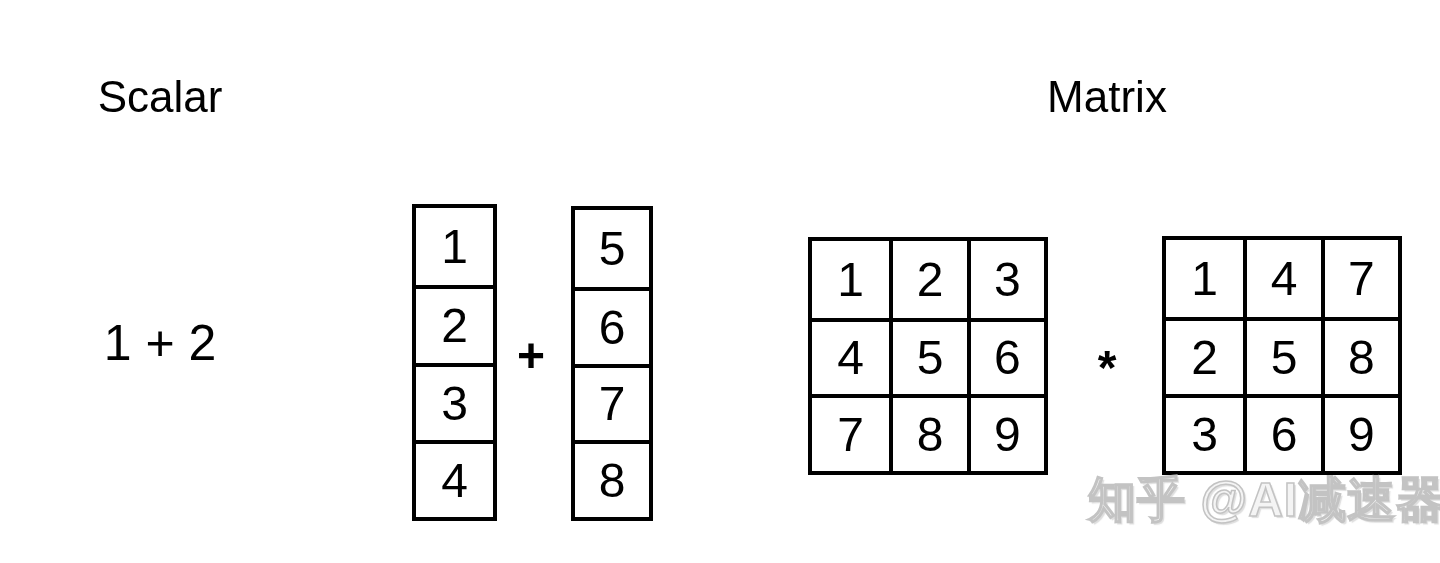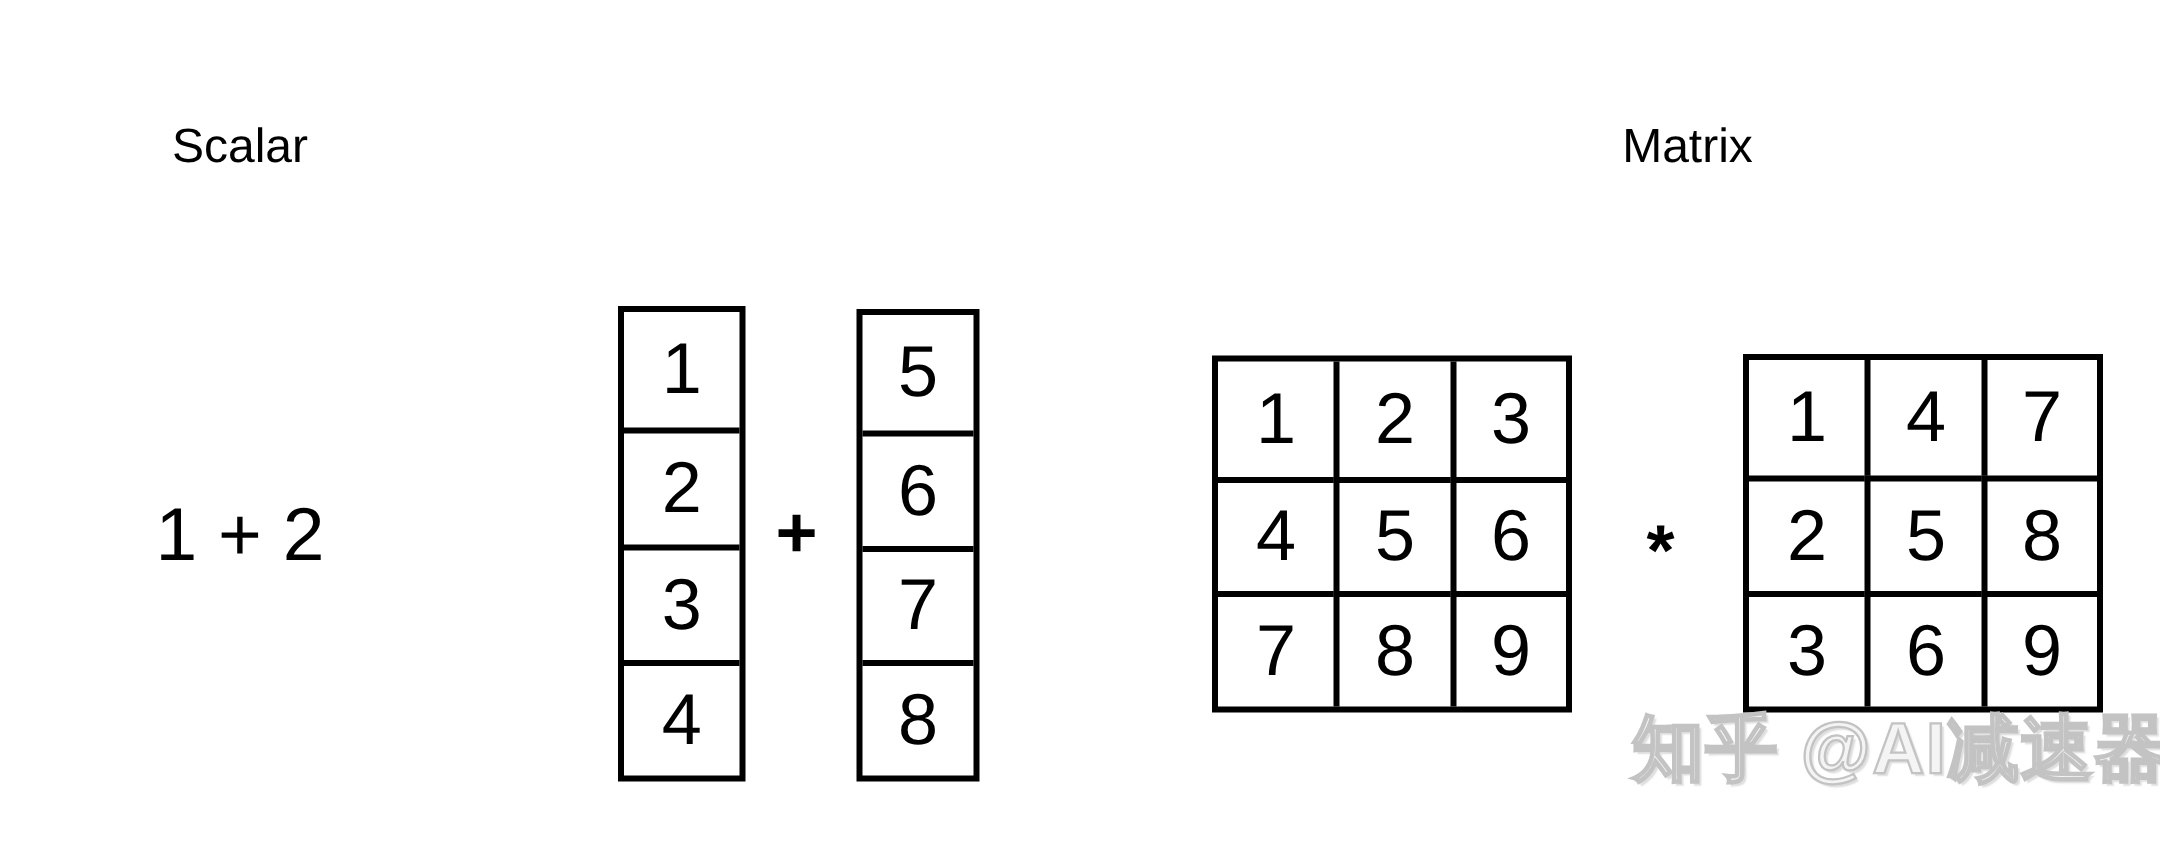--- a/index.html
+++ b/index.html
@@ -13,35 +13,35 @@
     height: 563px;
     background: #ffffff;
     color: #000000;
     font-family: "Liberation Sans", "DejaVu Sans", sans-serif;
     overflow: hidden;
   }
   
   .col-header {
     position: absolute;
     top: 72px;
-    font-size: 32px;
+    font-size: 44px;
     line-height: 50px;
     font-weight: 400;
     transform: translateX(-50%);
     white-space: nowrap;
   }
   .scalar-h { left: 160px; }
   .vector-h { left: 527px; }
-  .matrix-h { left: 1107px; margin-left: 18px; }
+  .matrix-h { left: 1107px; }
 
   
   .scalar-expr {
     position: absolute;
     left: 160px;
-    top: 328px;
+    top: 315px;
     transform: translateX(-50%);
     font-size: 50px;
     line-height: 56px;
     white-space: nowrap;
   }
 
   
   .vcol {
     position: absolute;
     display: grid;

